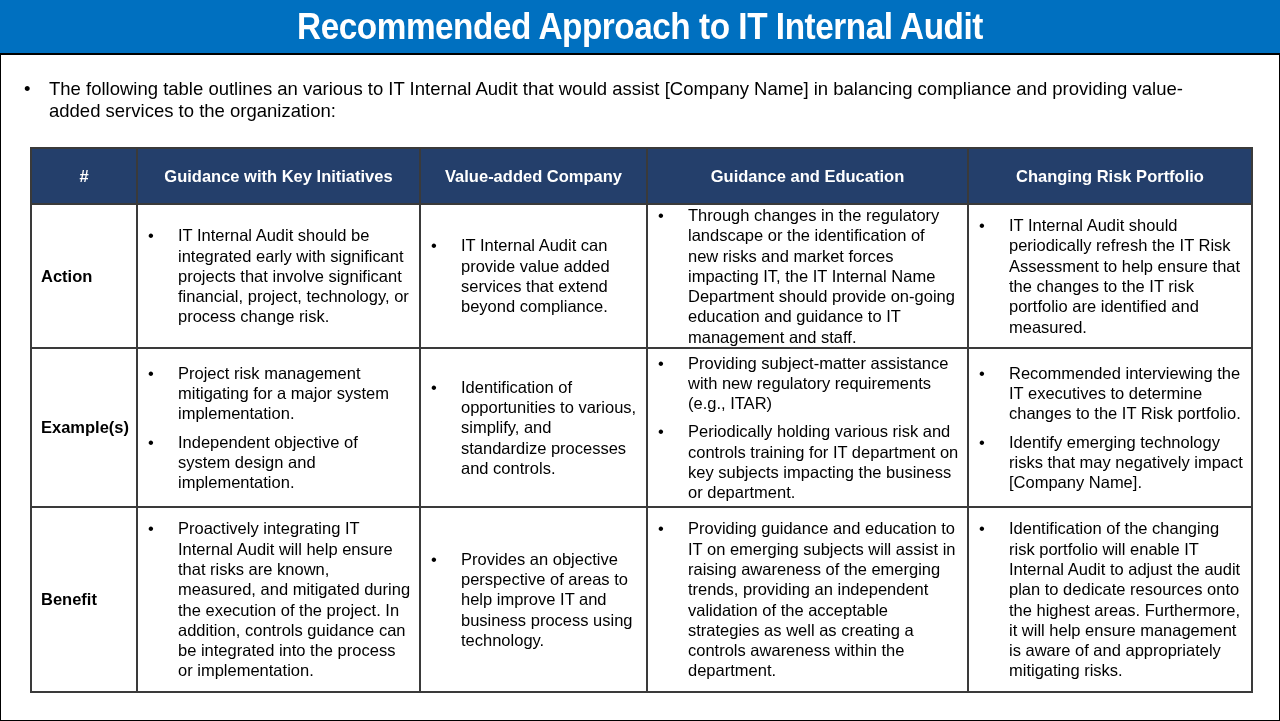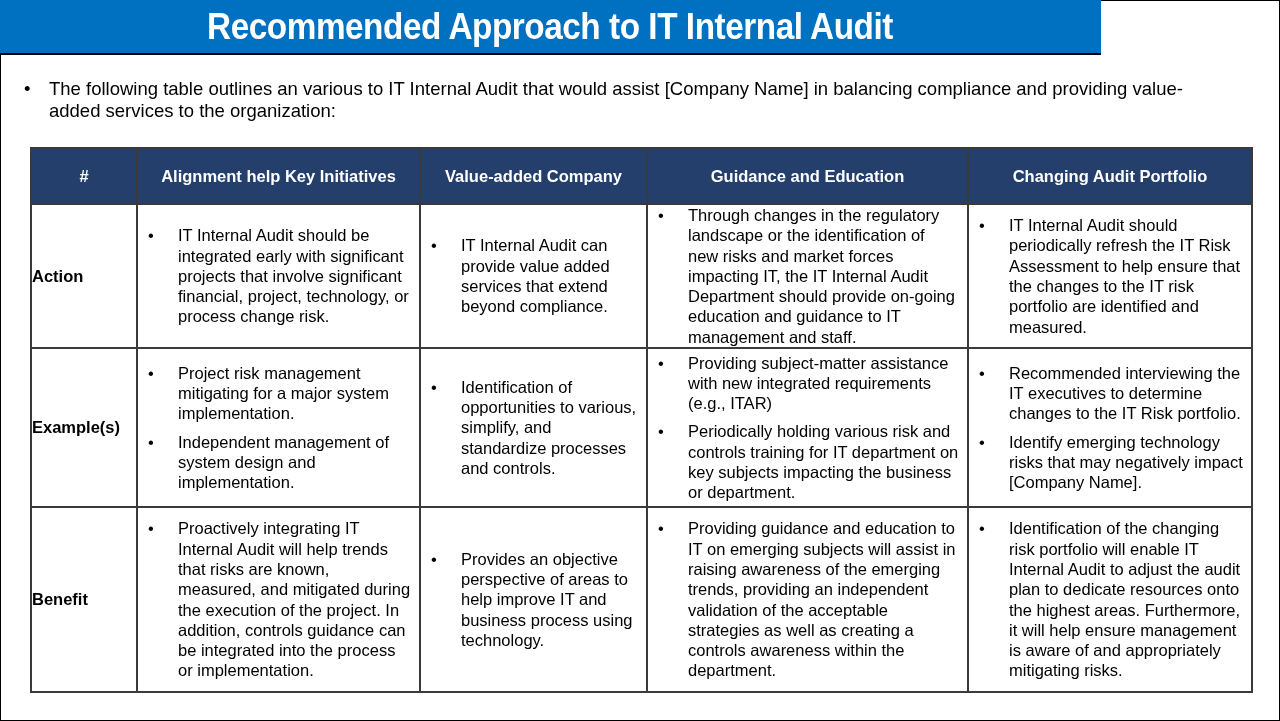--- a/index.html
+++ b/index.html
@@ -18,21 +18,21 @@
   .slide-frame {
     position: absolute;
     left: 0; top: 0;
     width: 1278px; height: 719px;
     border: 1px solid #000;
     box-sizing: content-box;
   }
   .title-bar {
     position: absolute;
     left: 0; top: 0;
-    width: 1101px; height: 55px;
+    width: 1280px; height: 55px;
     background: #0070C0;
     border-bottom: 2px solid #000;
     box-sizing: border-box;
     display: flex;
     align-items: center;
     justify-content: center;
   }
   .title-text {
     color: #ffffff;
     font-weight: bold;
@@ -73,20 +73,21 @@
     background: #243F6B;
     color: #ffffff;
     font-weight: bold;
     font-size: 16.5px;
     height: 54px;
     text-align: center;
   }
   table.approach td.rowhead {
     font-weight: bold;
     font-size: 16.5px;
+    padding-left: 9px;
   }
   ul.cell-list {
     list-style: none;
     margin: 0;
     padding: 0 8px 0 10px;
   }
   ul.cell-list li {
     display: flex;
     font-size: 16.5px;
     line-height: 20.3px;
@@ -124,24 +125,24 @@
   <colgroup>
     <col style="width:106px">
     <col style="width:283px">
     <col style="width:227px">
     <col style="width:321px">
     <col style="width:284px">
   </colgroup>
   <thead>
     <tr>
       <th>#</th>
-      <th>Alignment help Key Initiatives</th>
+      <th>Guidance with Key Initiatives</th>
       <th>Value-added Company</th>
       <th>Guidance and Education</th>
-      <th>Changing Audit Portfolio</th>
+      <th>Changing Risk Portfolio</th>
     </tr>
   </thead>
   <tbody>
     <tr class="row-action">
       <td class="rowhead">Action</td>
       <td>
         <ul class="cell-list">
           <li>
               <span class="dot">•</span>
               <span class="txt">IT Internal Audit should be integrated early with significant projects that involve significant financial, project, technology, or process change risk.</span>
@@ -153,21 +154,21 @@
           <li>
               <span class="dot">•</span>
               <span class="txt">IT Internal Audit can provide value added services that extend beyond compliance.</span>
             </li>
         </ul>
       </td>
       <td>
         <ul class="cell-list">
           <li>
               <span class="dot">•</span>
-              <span class="txt">Through changes in the regulatory landscape or the identification of new risks and market forces impacting IT, the IT Internal Audit Department should provide on-going education and guidance to IT management and staff.</span>
+              <span class="txt">Through changes in the regulatory landscape or the identification of new risks and market forces impacting IT, the IT Internal Name Department should provide on-going education and guidance to IT management and staff.</span>
             </li>
         </ul>
       </td>
       <td>
         <ul class="cell-list">
           <li>
               <span class="dot">•</span>
               <span class="txt">IT Internal Audit should periodically refresh the IT Risk Assessment to help ensure that the changes to the IT risk portfolio are identified and measured.</span>
             </li>
         </ul>
@@ -177,37 +178,37 @@
     <tr class="row-examples">
       <td class="rowhead">Example(s)</td>
       <td>
         <ul class="cell-list">
           <li>
               <span class="dot">•</span>
               <span class="txt">Project risk management mitigating for a major system implementation.</span>
             </li>
           <li>
               <span class="dot">•</span>
-              <span class="txt">Independent management of system design and implementation.</span>
+              <span class="txt">Independent objective of system design and implementation.</span>
             </li>
         </ul>
       </td>
       <td>
         <ul class="cell-list">
           <li>
               <span class="dot">•</span>
               <span class="txt">Identification of opportunities to various, simplify, and standardize processes and controls.</span>
             </li>
         </ul>
       </td>
       <td>
         <ul class="cell-list">
           <li>
               <span class="dot">•</span>
-              <span class="txt">Providing subject-matter assistance with new integrated requirements (e.g., ITAR)</span>
+              <span class="txt">Providing subject-matter assistance with new regulatory requirements (e.g., ITAR)</span>
             </li>
           <li>
               <span class="dot">•</span>
               <span class="txt">Periodically holding various risk and controls training for IT department on key subjects impacting the business or department.</span>
             </li>
         </ul>
       </td>
       <td>
         <ul class="cell-list">
           <li>
@@ -221,21 +222,21 @@
         </ul>
       </td>
     </tr>
 
     <tr class="row-benefit">
       <td class="rowhead">Benefit</td>
       <td>
         <ul class="cell-list">
           <li>
               <span class="dot">•</span>
-              <span class="txt">Proactively integrating IT Internal Audit will help trends that risks are known, measured, and mitigated during the execution of the project.  In addition, controls guidance can be integrated into the process or implementation.</span>
+              <span class="txt">Proactively integrating IT Internal Audit will help ensure that risks are known, measured, and mitigated during the execution of the project.  In addition, controls guidance can be integrated into the process or implementation.</span>
             </li>
         </ul>
       </td>
       <td>
         <ul class="cell-list">
           <li>
               <span class="dot">•</span>
               <span class="txt">Provides an objective perspective of areas to help improve IT and business process using technology.</span>
             </li>
         </ul>

